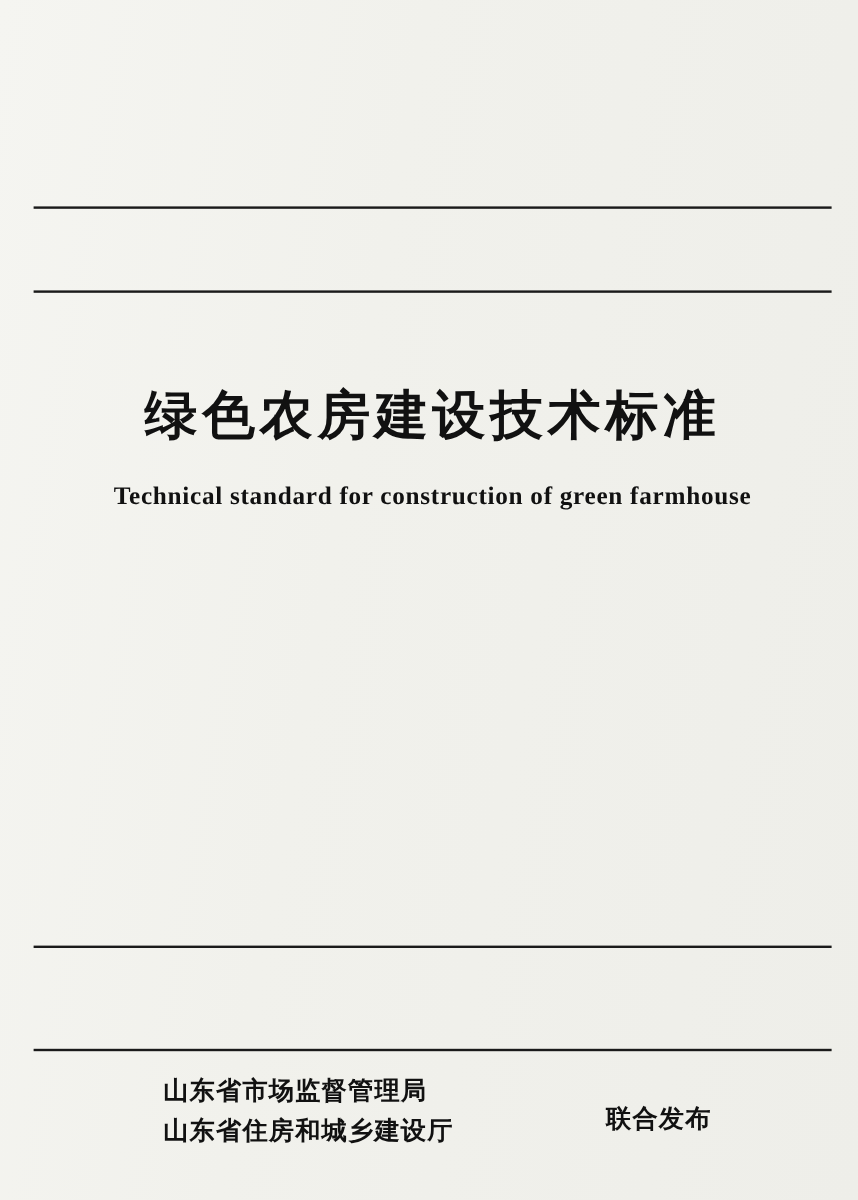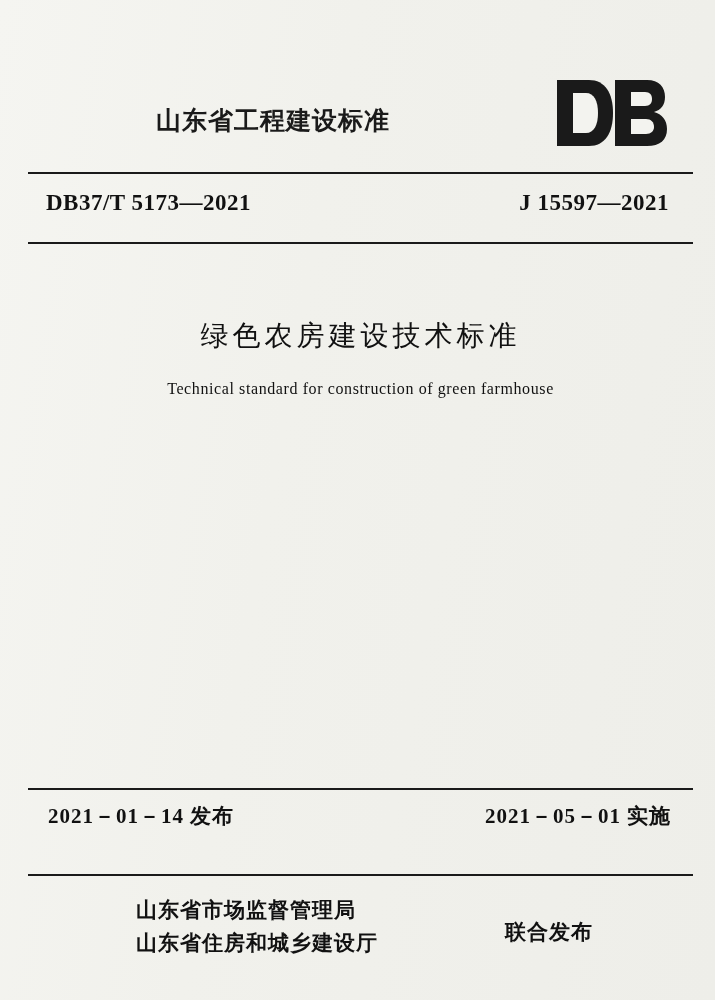--- a/index.html
+++ b/index.html
@@ -95,32 +95,33 @@
   }
 
   
   .title-zone {
     position: absolute;
     left: 0; right: 0;
     top: 300px;
     text-align: center;
   }
   .main-title {
-    font-size: 28px;
-    font-weight: normal;
+    font-size: 44px;
+    font-weight: bold;
     letter-spacing: 4px;
     color: #111;
     line-height: 1.3;
   }
   .sub-title {
     margin-top: 26px;
     font-family: "Liberation Serif", serif;
-    font-size: 16px;
+    font-size: 21px;
     letter-spacing: 0.6px;
     color: #111;
+    font-weight: bold;
   }
 
   
   .dates-zone {
     position: absolute;
     left: 0; right: 0;
     top: 784px;
     height: 40px;
   }
   .date-left {
@@ -173,62 +174,33 @@
   }
 </style>
 </head>
 <body>
 
 <div class="page">
   <div class="paper"></div>
 
   <div class="content">
 
-    <div class="header-zone">
-      <div class="series-title">山东省工程建设标准</div>
-
-      <div class="db-logo">
-        <svg width="118" height="74" viewBox="0 0 118 74" xmlns="http://www.w3.org/2000/svg">
-
-          <path d="M4 4 H36 C52 4 60 17 60 37 C60 57 52 70 36 70 H4 Z" fill="#1a1a1a"></path>
-          <path d="M20 17 H33 C41 17 45 25 45 37 C45 49 41 57 33 57 H20 Z" fill="#f3f3ef"></path>
-
-          <path d="M62 4 H94 C106 4 112 11 112 21 C112 29 108 34 101 36 C109 38 114 44 114 53 C114 64 107 70 94 70 H62 Z" fill="#1a1a1a"></path>
-          <path d="M78 16 H92 C97 16 99 19 99 23 C99 27 97 30 92 30 H78 Z" fill="#f3f3ef"></path>
-          <path d="M78 43 H93 C98 43 101 46 101 51 C101 55 98 58 93 58 H78 Z" fill="#f3f3ef"></path>
-
-          <path d="M62 36 L114 22 L114 29 L62 43 Z" fill="#f3f3ef" opacity="0.0"></path>
-        </svg>
-      </div>
-    </div>
 
     <div class="rule top"></div>
 
-    <div class="code-row">
-      <div class="code-left">DB37/T 5173—2021</div>
-      <div class="code-right">J 15597—2021</div>
-    </div>
 
     <div class="rule below-codes"></div>
 
     <div class="title-zone">
       <div class="main-title">绿色农房建设技术标准</div>
       <div class="sub-title">Technical standard for construction of green farmhouse</div>
     </div>
 
     <div class="rule above-dates"></div>
 
-    <div class="dates-zone">
-      <div class="date-left">
-        <span class="date-num">2021－01－14</span><span class="date-word">发布</span>
-      </div>
-      <div class="date-right">
-        <span class="date-num">2021－05－01</span><span class="date-word">实施</span>
-      </div>
-    </div>
 
     <div class="rule above-issuers"></div>
 
     <div class="issuers-zone">
       <div class="issuer-names">
         <div>山东省市场监督管理局</div>
         <div>山东省住房和城乡建设厅</div>
       </div>
       <div class="joint-issue">联合发布</div>
     </div>

